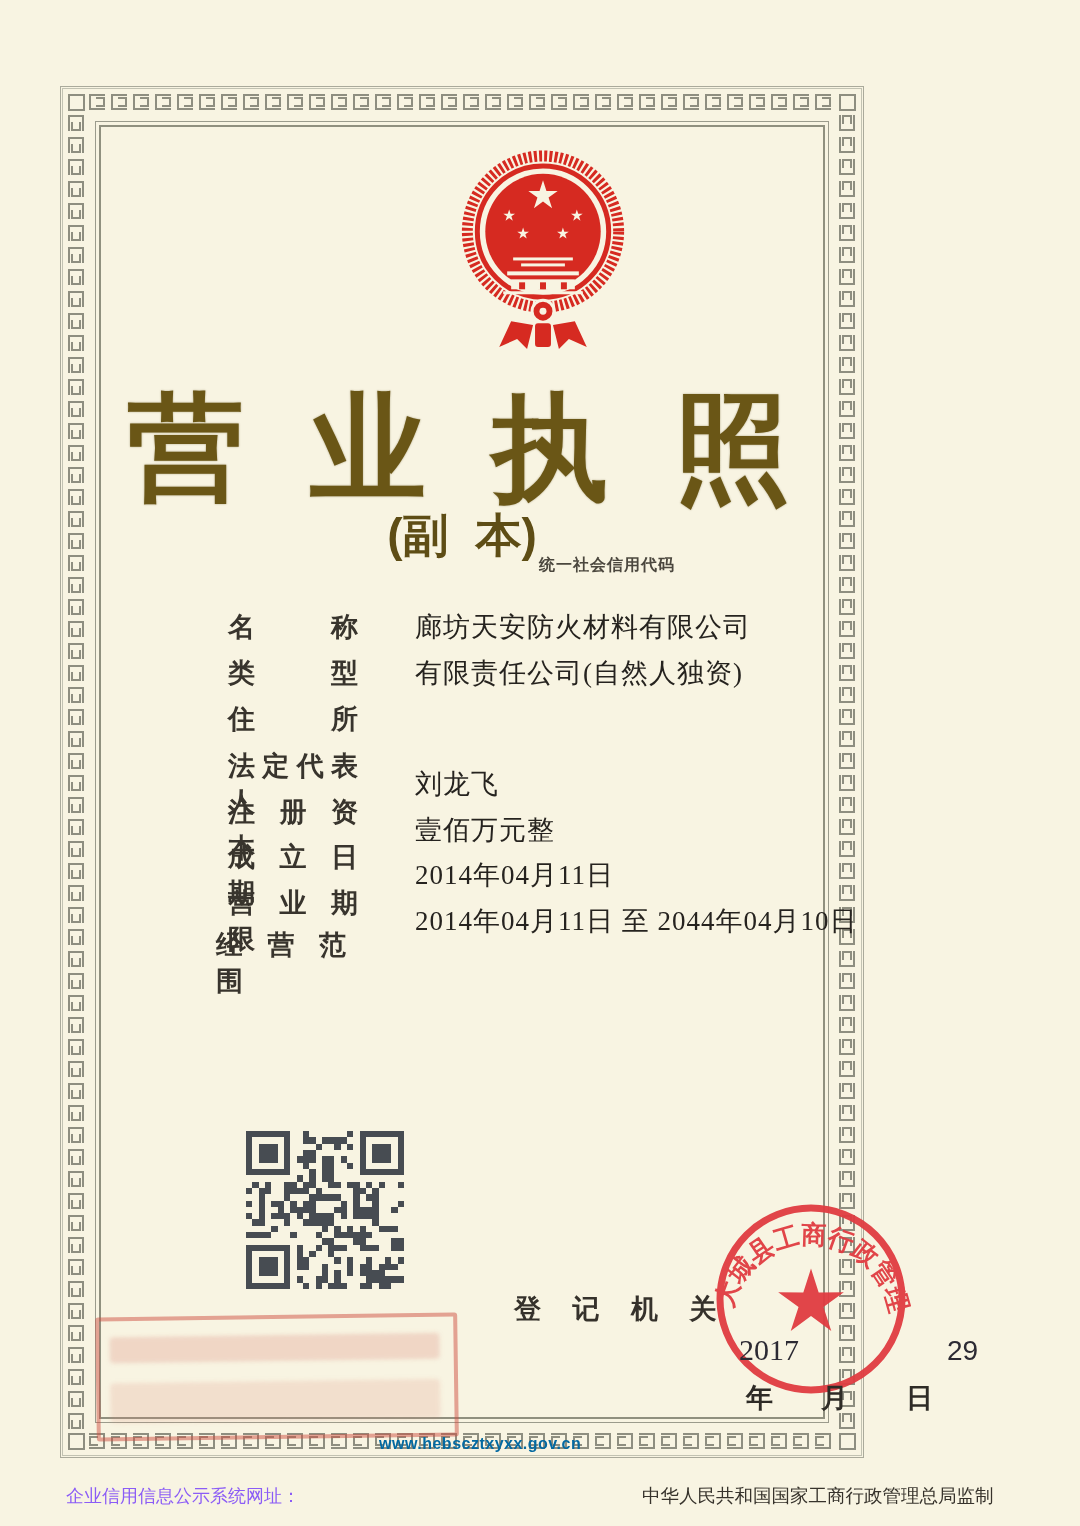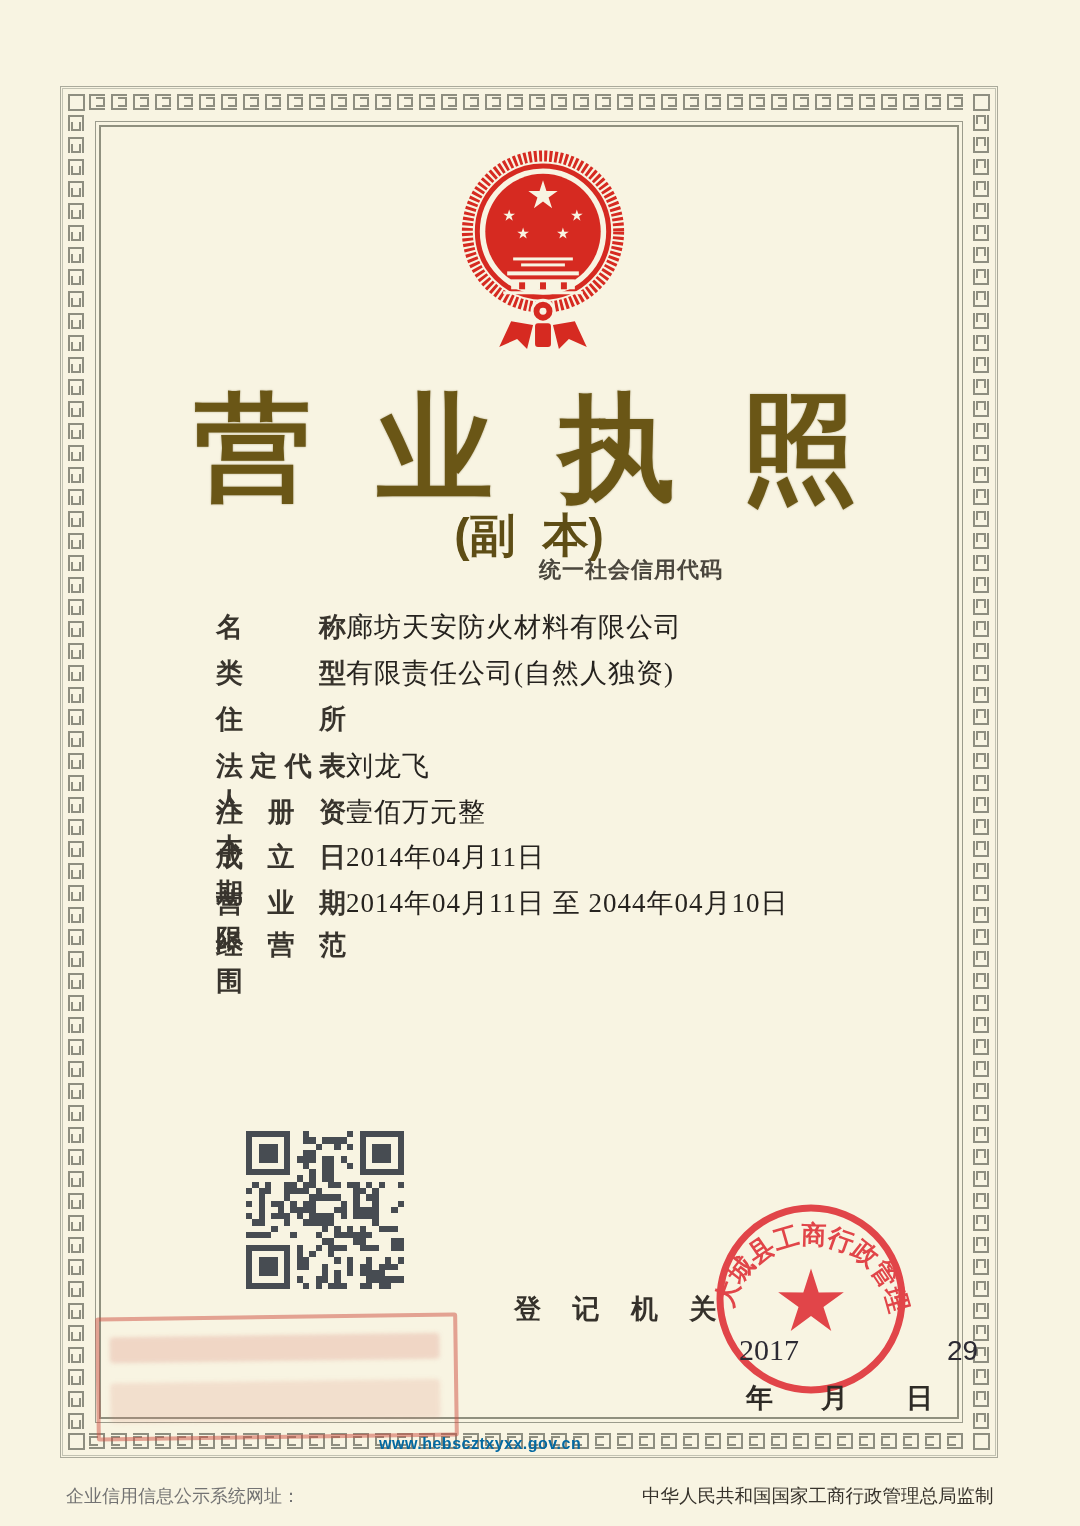--- a/index.html
+++ b/index.html
@@ -1,21 +1,21 @@
 <!DOCTYPE html>
 <html><head>
 <meta charset="utf-8">
 <style>
   :root{ --bc:#8e8e80; --paper:#f8f4e2; --bronze:#6a5616; --red:#d62a21; --seal:#e03c41; --ink:#26231f; }
   *{box-sizing:border-box}
   body{margin:0;background:#e8e4d4}
   .page{position:relative;width:1080px;height:1526px;background:var(--paper);overflow:hidden;
         font-family:"Liberation Sans",sans-serif;}
   
-  .frame{position:absolute;left:60px;top:86px;width:938px;height:1372px;border:1px solid #aaaa9b}
+  .frame{position:absolute;left:60px;top:86px;width:804px;height:1372px;border:1px solid #aaaa9b}
   .frame::before{content:"";position:absolute;inset:1px;border:1px solid #c2c2b2;pointer-events:none}
   .mb{position:absolute;display:flex;gap:6px;overflow:hidden}
   .mb.t{left:28px;right:28px;top:7px;height:17px}
   .mb.b{left:28px;right:28px;bottom:7px;height:17px}
   .mb.l{top:28px;bottom:28px;left:7px;width:17px;flex-direction:column}
   .mb.r{top:28px;bottom:28px;right:7px;width:17px;flex-direction:column}
   .mu{flex:none;width:16px;height:16px;position:relative}
   .mu::before{content:"";position:absolute;inset:0;border:2px solid var(--bc);border-right:0}
   .mu::after{content:"";position:absolute;top:3px;bottom:3px;right:0;width:7px;border:2px solid var(--bc);border-left:0}
   .mb.l .mu{transform:rotate(90deg)} .mb.r .mu{transform:rotate(-90deg)} .mb.b .mu{transform:rotate(180deg)}
@@ -23,44 +23,44 @@
   .c1{left:7px;top:7px}.c2{right:7px;top:7px}.c3{left:7px;bottom:7px}.c4{right:7px;bottom:7px}
   .innerbox{position:absolute;inset:34px;border:1px solid #9b9b8c;pointer-events:none}
   .innerbox::before{content:"";position:absolute;inset:3px;border:2px solid #90907f}
   
   .emblem{position:absolute;left:392px;top:57px;width:180px;height:206px}
   .title{position:absolute;left:0;right:0;top:284px;text-align:center;font-size:116px;font-weight:bold;
          color:var(--bronze);word-spacing:22px;letter-spacing:6px;text-shadow:0 0 2px rgba(80,60,5,.45);white-space:nowrap}
   .subtitle{position:absolute;left:0;right:0;top:418px;text-align:center;font-size:46px;font-weight:bold;
             color:#5e4d15;word-spacing:14px}
   .coderow{position:absolute;left:478px;top:468px;display:flex;gap:16px;align-items:baseline;white-space:nowrap}
-  .codelabel{font-size:22px;font-weight:bold;color:#4b473e;letter-spacing:1px}
+  .codelabel{font-size:16px;font-weight:bold;color:#4b473e;letter-spacing:1px}
   .codeval{font-size:27px;color:#242220;font-family:"Liberation Serif",serif;letter-spacing:2px}
   .fields{position:absolute;left:155px;top:522px;width:700px}
-  .fieldrow{position:absolute;left:0;display:flex;align-items:flex-start}
+  .fieldrow{position:absolute;left:12px;display:flex;align-items:center}
   .fr1{top:0}.fr2{top:46px}.fr3{top:92px}.fr4{top:139px}.fr5{top:185px}.fr6{top:230px}.fr7{top:276px}
   .flabel{width:130px;font-size:27px;font-weight:bold;color:#38342d;text-align:justify;text-align-last:justify}
-  .fvalue{font-size:27px;color:var(--ink);font-family:"Liberation Serif",serif;letter-spacing:1px;white-space:nowrap}
+  .fvalue{margin-left:57px;font-size:27px;color:var(--ink);font-family:"Liberation Serif",serif;letter-spacing:1px;white-space:nowrap}
   .scope{position:absolute;left:155px;top:840px;display:flex;align-items:flex-start}
   .scopetext{margin-left:57px;width:600px;font-size:22px;line-height:24px;color:var(--ink);
              font-family:"Liberation Serif",serif;white-space:pre-line}
   .qr{position:absolute;left:185px;top:1044px;width:158px;height:158px}
   .reg{position:absolute;left:453px;top:1204px;font-size:27px;font-weight:bold;letter-spacing:12px;color:#35312b;white-space:nowrap}
   .seal{position:absolute;left:650px;top:1112px;width:200px;height:200px;opacity:.95}
   .d-year{position:absolute;left:678px;top:1246px;font-size:30px;font-family:"Liberation Serif",serif;color:#2c2a33}
   .d-day{position:absolute;left:886px;top:1248px;font-size:28px;font-family:Liberation Sans, sans-serif;color:#2c2a33}
   .u{position:absolute;top:1293px;font-size:27px;color:#2e2b26;font-family:"Liberation Serif",serif;font-weight:bold}
   .u-y{left:685px}.u-m{left:760px}.u-d{left:845px}
   .stamp{position:absolute;left:35px;top:1228px;width:362px;height:124px;border:4px solid rgba(205,80,66,.5);
          border-radius:3px;transform:rotate(-0.8deg)}
   .stamp .s1,.stamp .s2{position:absolute;left:10px;right:14px;border-radius:4px;filter:blur(2px)}
   .stamp .s1{top:16px;height:26px;background:rgba(215,125,110,.25)}
   .stamp .s2{top:62px;height:40px;background:rgba(215,125,110,.18)}
   .siteurl{position:absolute;left:318px;top:1348px;font-size:16px;font-weight:bold;color:#0369a1;letter-spacing:.5px;z-index:3}
-  .footL{position:absolute;left:66px;top:1484px;font-size:18px;color:#737373}
+  .footL{position:absolute;left:66px;top:1484px;font-size:18px;color:#8b5cf6}
   .footR{position:absolute;left:642px;top:1483px;font-size:18.5px;color:#37332c}
 </style>
 </head>
 <body>
 
 <div class="page">
 
   <svg width="0" height="0" style="position:absolute">
     <defs>
       <path id="star" d="M0,-10 L2.23,-3.07 L9.51,-3.09 L3.61,1.17 L5.88,8.09 L0,3.8 L-5.88,8.09 L-3.61,1.17 L-9.51,-3.09 L-2.23,-3.07 Z"></path>

